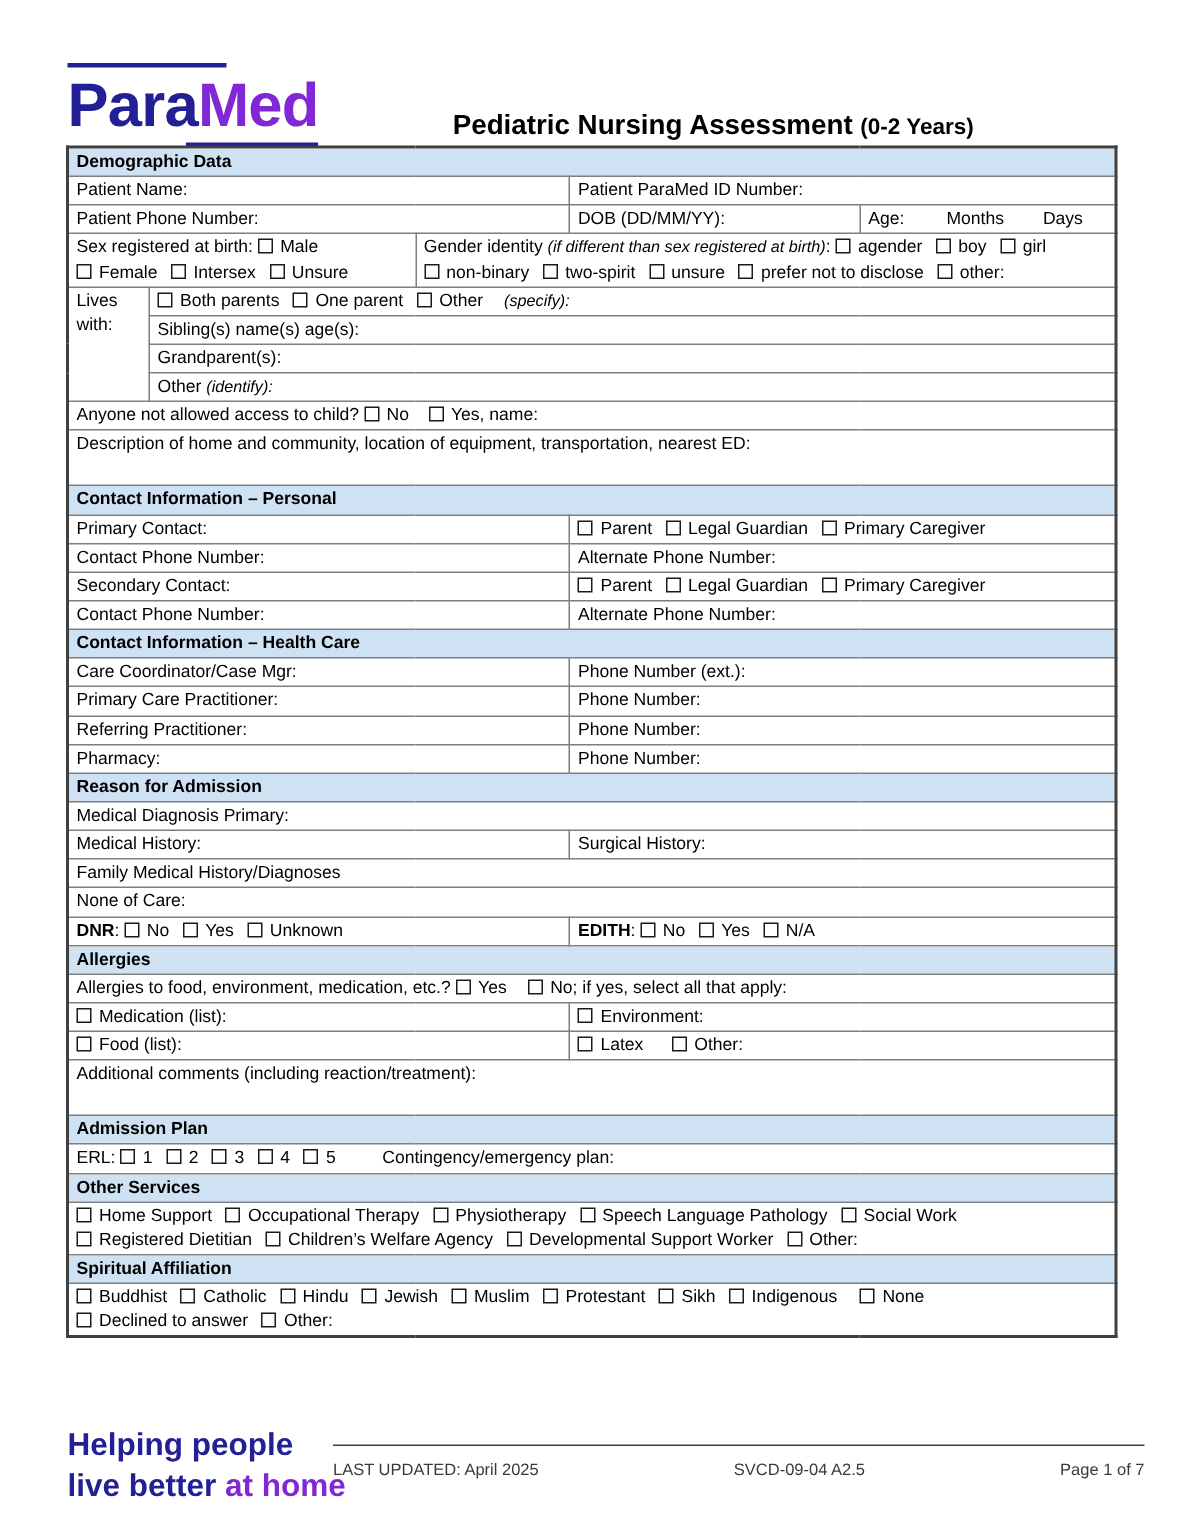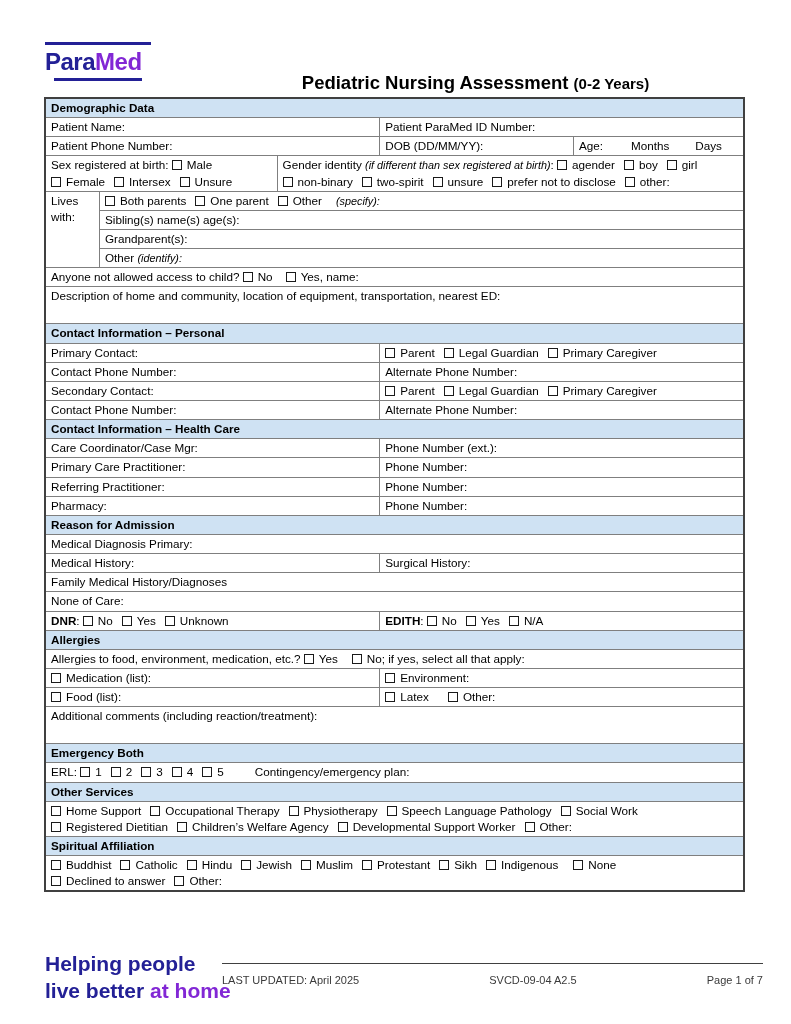--- a/index.html
+++ b/index.html
@@ -13,21 +13,21 @@
   html,body{margin:0;padding:0;}
   body{
     width:791px;height:1024px;background:#ffffff;
     font-family:"Liberation Sans",sans-serif;color:#000;
   }
   .page{position:relative;width:791px;height:1024px;overflow:hidden;background:#fff;}
 
   
   .logo{
     position:absolute;left:45px;top:50px;
-    font-weight:bold;font-size:24px;letter-spacing:-0.5px;line-height:1;
+    font-weight:bold;font-size:41px;letter-spacing:-0.5px;line-height:1;
     white-space:nowrap;
   }
   .logo-para{color:var(--navy);}
   .logo-med{color:var(--purple);}
   .logo-topline{position:absolute;top:-8px;left:0;width:106px;height:3px;background:var(--navy);}
   .logo-underline{position:absolute;bottom:-7px;right:0;width:88px;height:3px;background:var(--navy);}
   .title{
     position:absolute;left:170px;right:10px;top:56px;margin:16px;
     text-align:center;font-size:18.5px;font-weight:bold;color:#000;white-space:nowrap;
   }
@@ -199,21 +199,21 @@
           <td colspan="2"><span class="opt"><span class="cbx"></span><span>Environment:</span></span></td>
         </tr>
         <tr>
           <td colspan="3"><span class="opt"><span class="cbx"></span><span>Food (list):</span></span></td>
           <td colspan="2"><span class="opt"><span class="cbx"></span><span>Latex</span></span><span class="gap" style="width: 10px;"></span><span class="opt"><span class="cbx"></span><span>Other:</span></span></td>
         </tr>
         <tr>
           <td colspan="5" class="tall"><span>Additional comments (including reaction/treatment):</span></td>
         </tr>
         <tr>
-          <td colspan="5" class="sec">Emergency Both</td>
+          <td colspan="5" class="sec">Admission Plan</td>
         </tr>
         <tr>
           <td colspan="5"><span>ERL: </span><span class="opt"><span class="cbx"></span><span>1</span></span><span class="opt"><span class="cbx"></span><span>2</span></span><span class="opt"><span class="cbx"></span><span>3</span></span><span class="opt"><span class="cbx"></span><span>4</span></span><span class="opt"><span class="cbx"></span><span>5</span></span><span class="gap" style="width: 22px;"></span><span>Contingency/emergency plan:</span></td>
         </tr>
         <tr>
           <td colspan="5" class="sec">Other Services</td>
         </tr>
         <tr>
           <td colspan="5"><span class="opt"><span class="cbx"></span><span>Home Support</span></span><span class="opt"><span class="cbx"></span><span>Occupational Therapy</span></span><span class="opt"><span class="cbx"></span><span>Physiotherapy</span></span><span class="opt"><span class="cbx"></span><span>Speech Language Pathology</span></span><span class="opt"><span class="cbx"></span><span>Social Work</span></span><br><span class="opt"><span class="cbx"></span><span>Registered Dietitian</span></span><span class="opt"><span class="cbx"></span><span>Children’s Welfare Agency</span></span><span class="opt"><span class="cbx"></span><span>Developmental Support Worker</span></span><span class="opt"><span class="cbx"></span><span>Other:</span></span></td>
         </tr>

